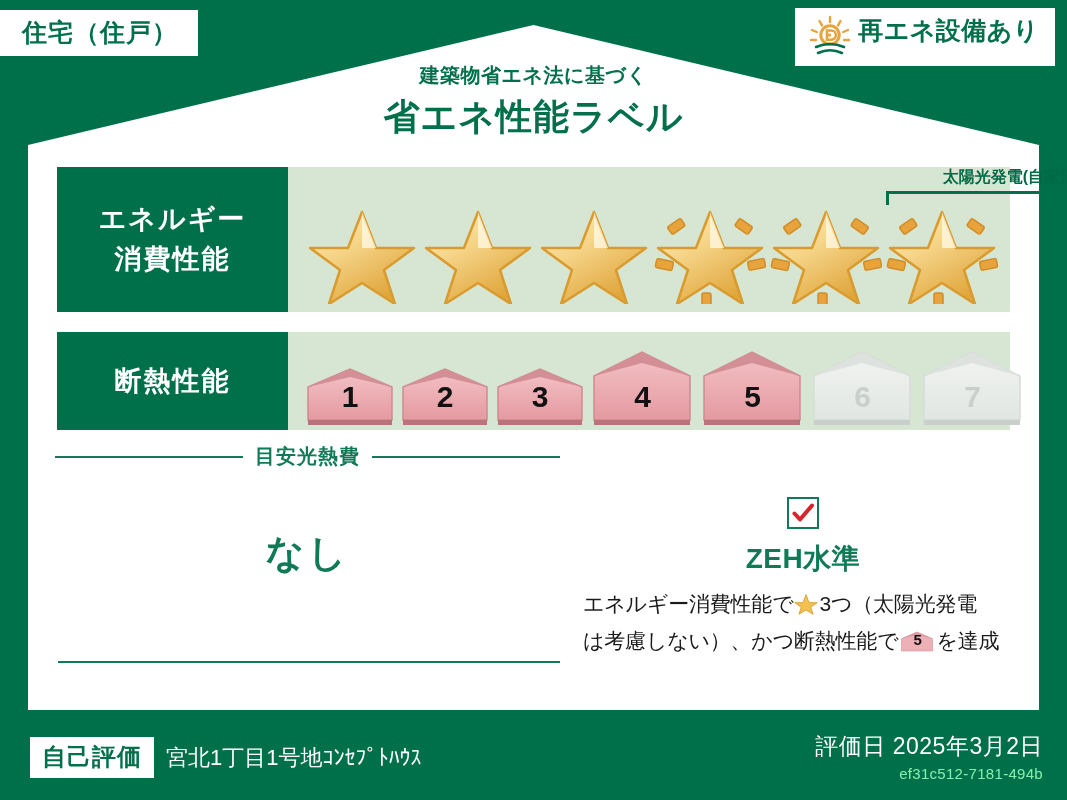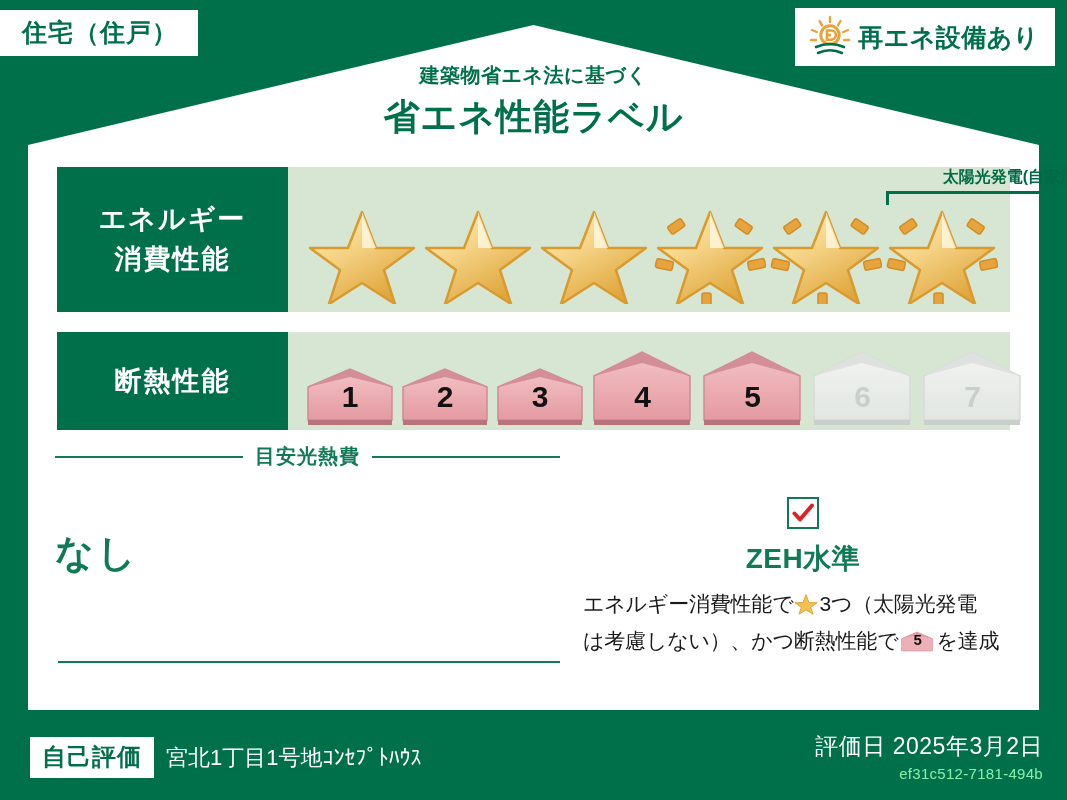--- a/index.html
+++ b/index.html
@@ -29,21 +29,21 @@
     color:#00704a;
     font-size:25px; font-weight:bold;
     letter-spacing:1px;
     line-height:1.15;
     z-index:6;
   }
   .badge-renew {
     position:absolute; right:12px; top:8px;
     background:#ffffff;
     padding:6px 16px 6px 12px;
-    display:flex; align-items:center; gap:5px;
+    display:flex; align-items:flex-start; gap:5px;
     z-index:6;
   }
   .badge-renew .label {
     color:#00704a; font-size:25px; font-weight:bold; letter-spacing:0.5px;
   }
   .solar-icon { width:46px; height:46px; display:block; }
 
   
   .title-wrap {
     position:absolute; left:0; right:0; top:62px;
@@ -122,20 +122,21 @@
     position:absolute; left:55px; top:443px; width:505px;
     display:flex; align-items:center; gap:12px;
   }
   .cost-head .rule { flex:1; height:2px; background:#14795a; }
   .cost-head .cost-title {
     color:#0f7a55; font-size:20px; font-weight:bold; letter-spacing:1px;
     white-space:nowrap;
   }
   .cost-value {
     position:absolute; left:55px; top:528px; width:505px;
+    text-align:center;
     color:#0f7a55; font-size:38px; font-weight:bold; letter-spacing:3px;
   }
   .cost-rule-bottom {
     position:absolute; left:58px; top:661px; width:502px; height:2px;
     background:#14795a;
   }
 
   
   .zeh { position:absolute; left:583px; top:497px; width:440px; }
   .zeh-head { display:flex; align-items:center; gap:11px;flex-direction:column; }

